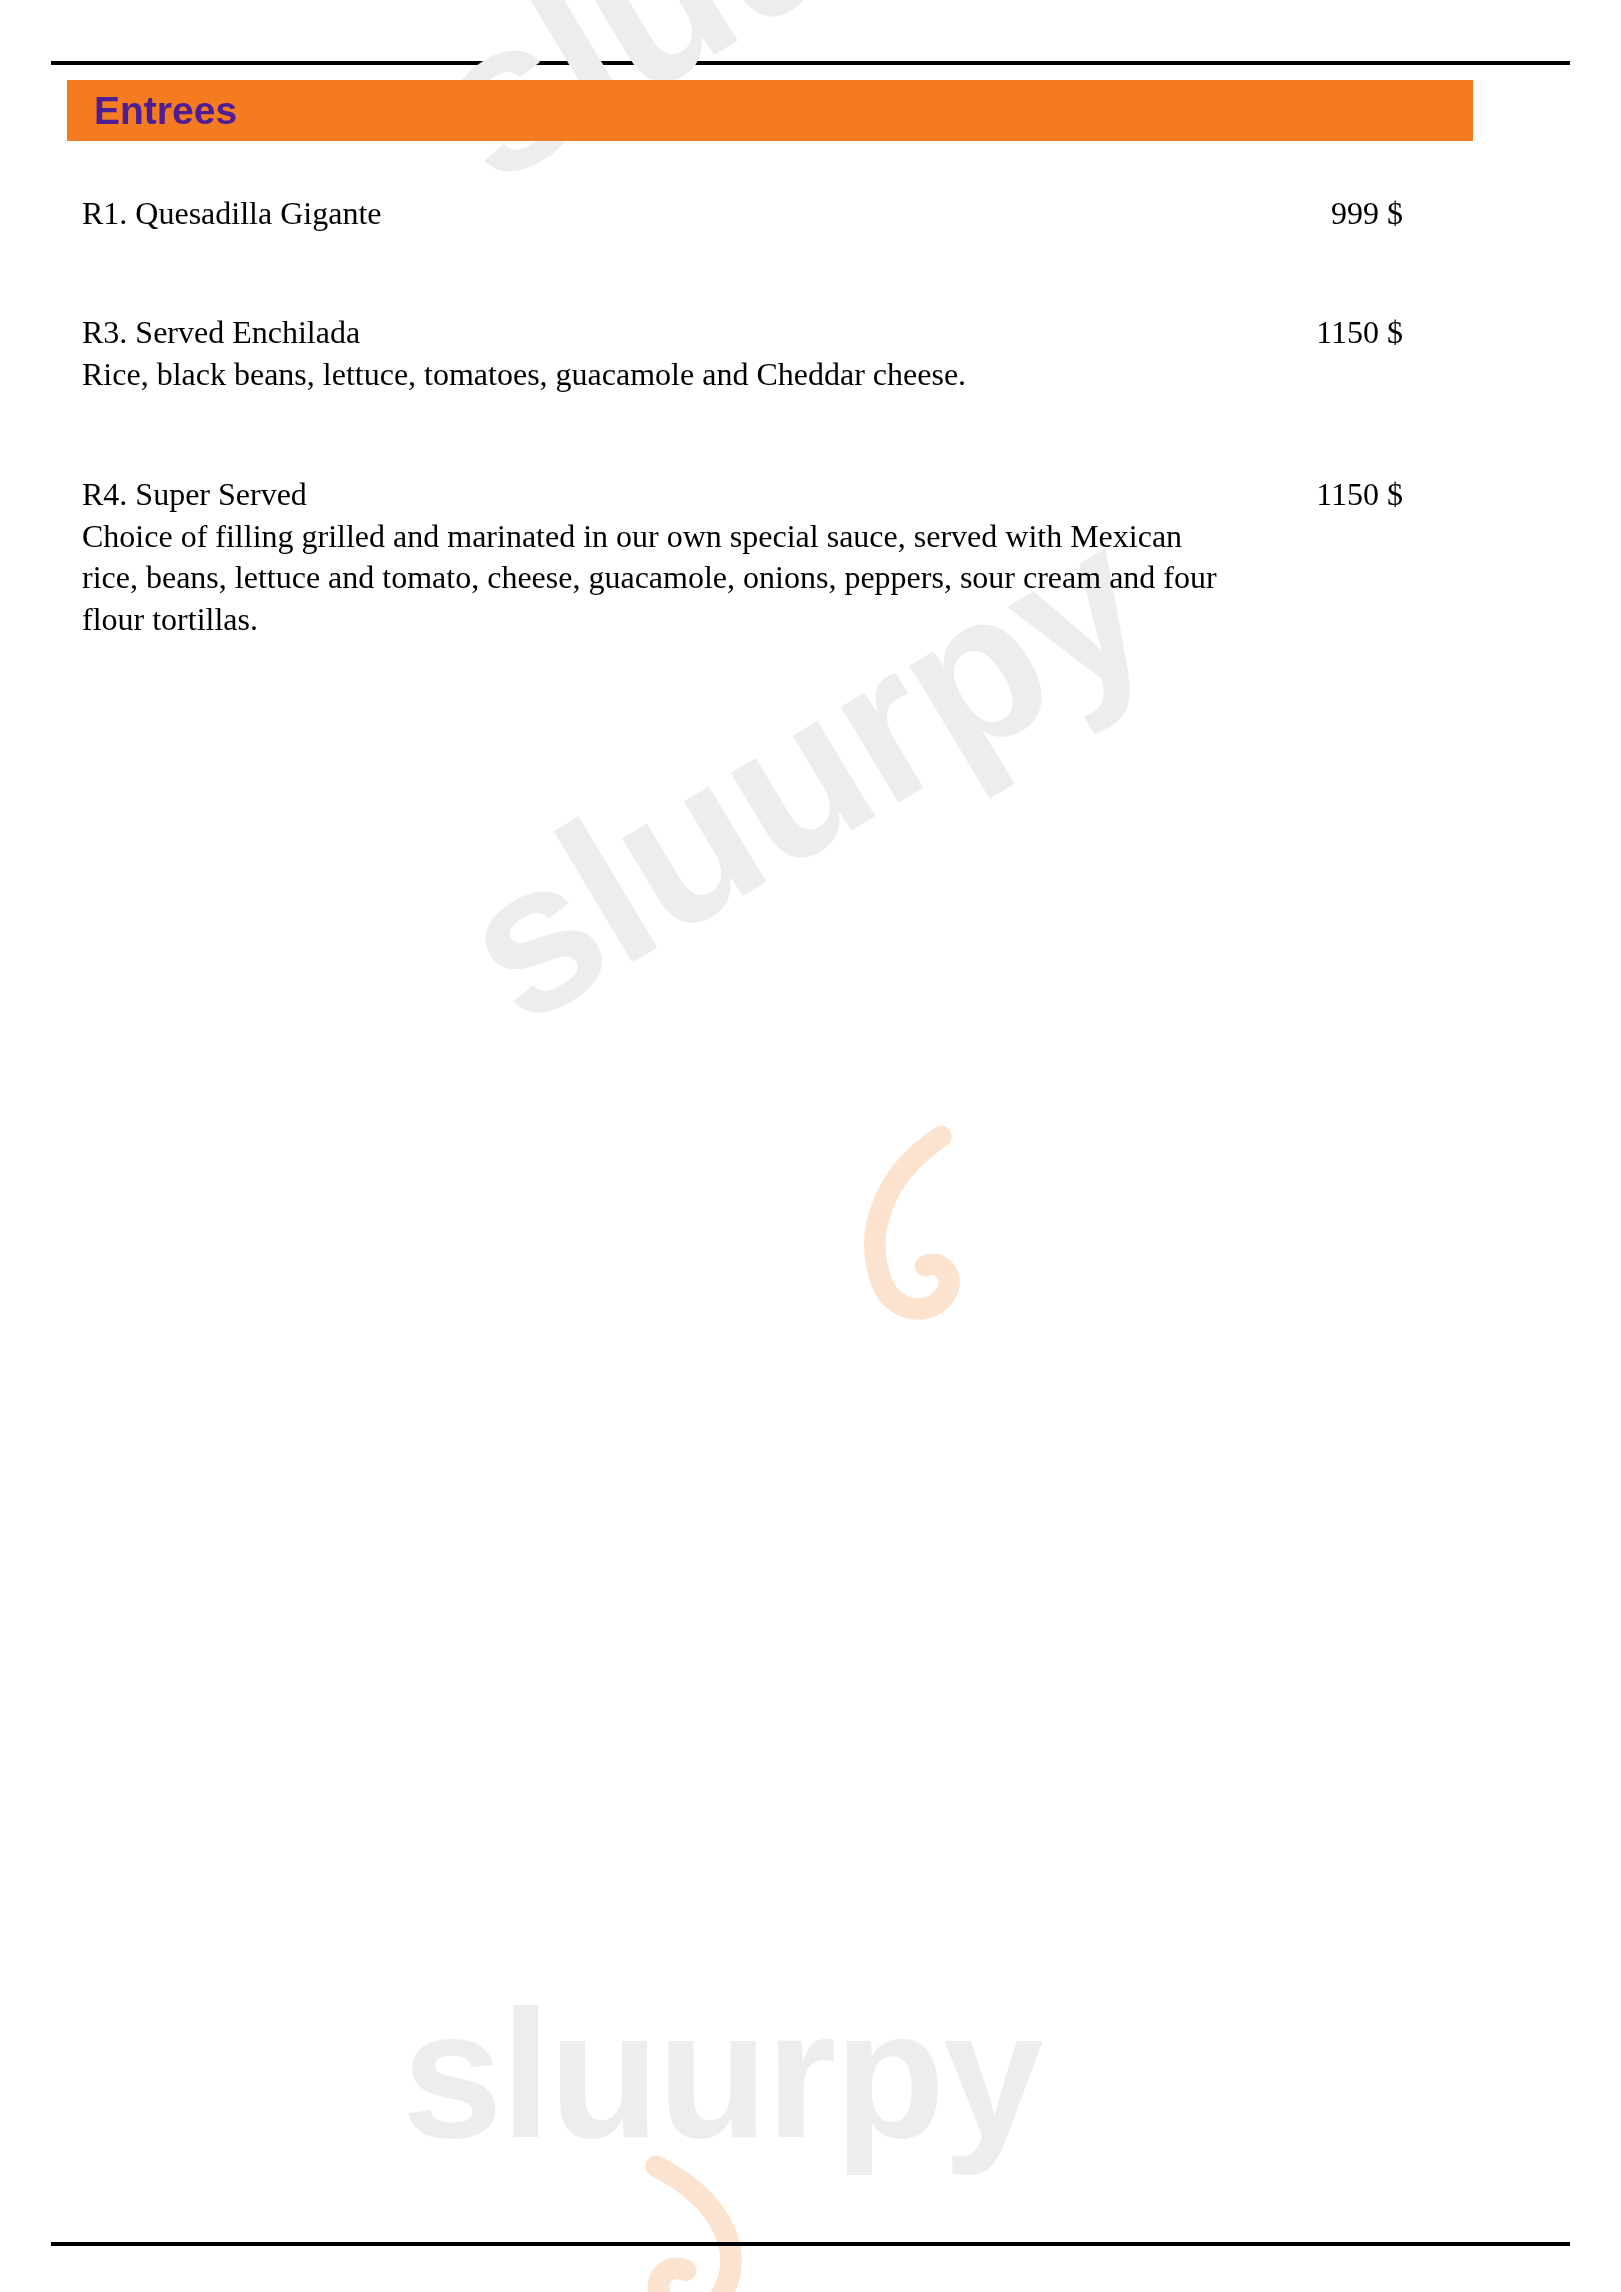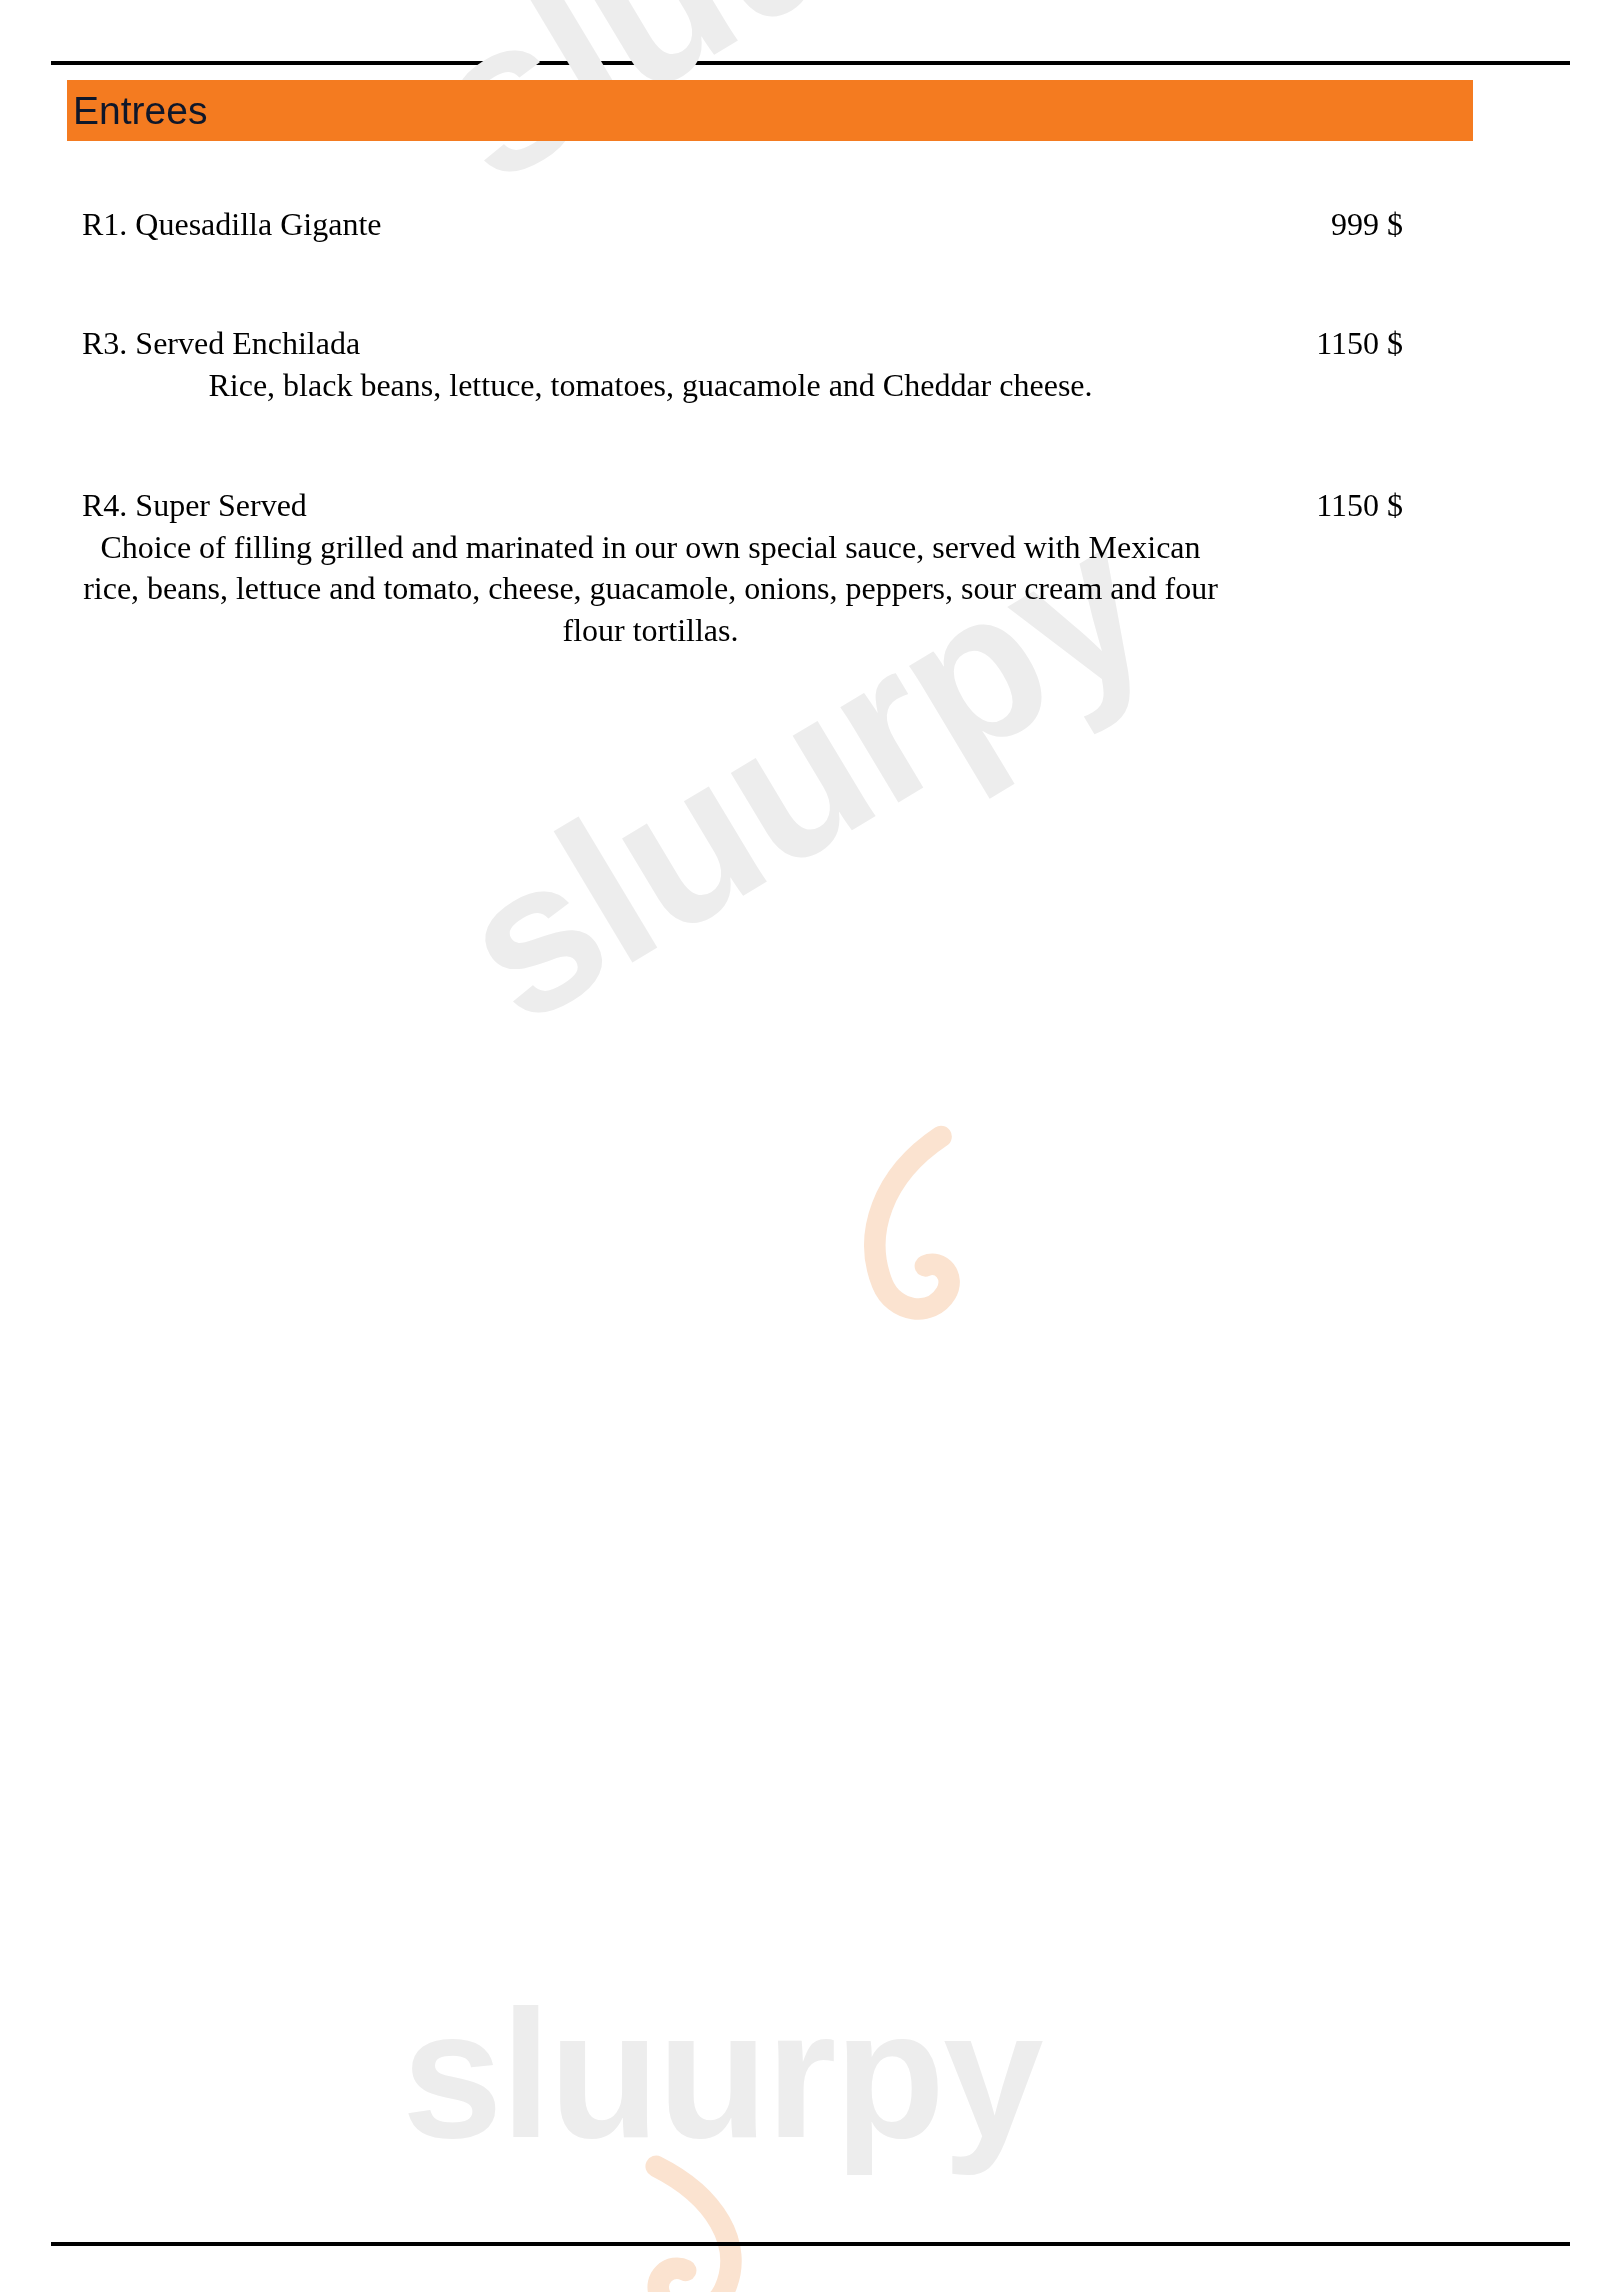--- a/index.html
+++ b/index.html
@@ -82,32 +82,32 @@
     top: 80px;
     width: 1406px;
     height: 61px;
     background: #f47b20;
     display: flex;
     align-items: center;
   }
   .section-bar .title {
     font-family: "Liberation Sans", sans-serif;
     font-size: 39px;
-    color: #0f172a;
-    padding-left: 6px;
+    color: #4c1d95;
+    padding-left: 27px;
     line-height: 1;
+    font-weight: bold;
   }
 
   
   .menu {
     position: absolute;
     left: 82px;
-    top: 180px;
+    top: 169px;
     width: 1321px;
-    text-align: center;
   }
   .menu-item {
     margin-bottom: 55px;
   }
   .item-head {
     display: flex;
     align-items: baseline;
     justify-content: space-between;
   }
   .item-name {

